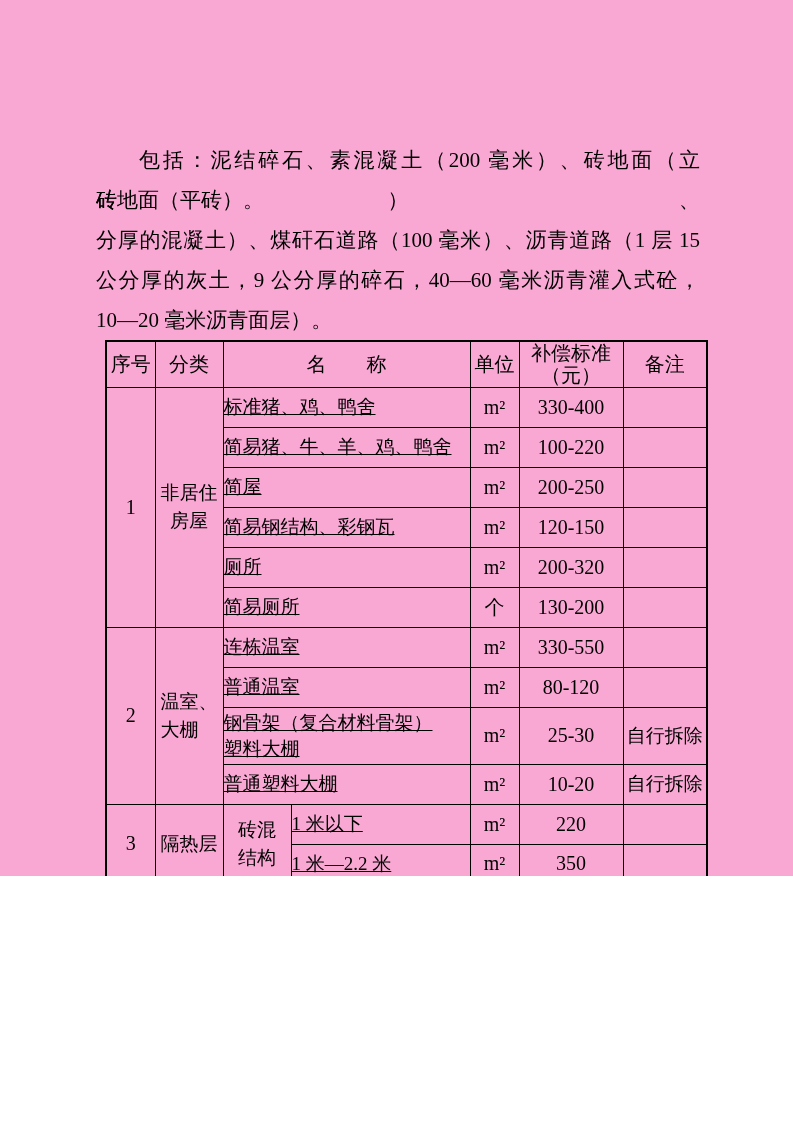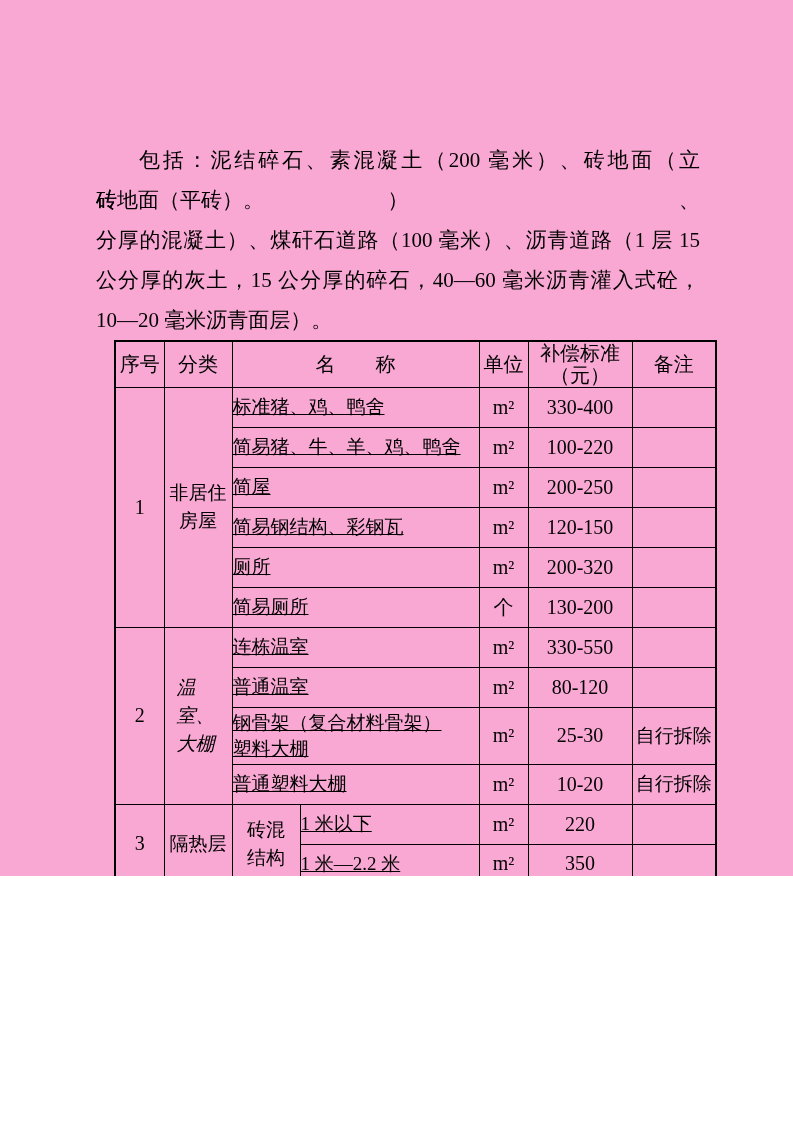--- a/index.html
+++ b/index.html
@@ -35,21 +35,21 @@
     font-family: "Liberation Sans", "DejaVu Sans", sans-serif;
     font-weight: bold;
     font-size: 22px;
     letter-spacing: 1px;
   }
   
   table.comp {
     border-collapse: collapse;
     table-layout: fixed;
     width: 601px;
-    margin-left: 18px;
+    margin-left: 9px;
     border: 2px solid #000;
   }
   table.comp th, table.comp td {
     border: 1px solid #000;
     padding: 0;
     vertical-align: middle;
     overflow: hidden;
   }
   table.comp thead tr { height: 46px; }
   table.comp thead th {
@@ -63,21 +63,21 @@
   table.comp tbody tr { height: 40px; }
   table.comp tbody tr.tall { height: 57px; }
   td.num, td.unit, td.standard, td.remark, td.subcat { text-align: center; }
   td.num      { font-size: 20px; }
   td.category {
     text-align: center;
     font-size: 19px;
     line-height: 28px;
     white-space: pre-line;
   }
-  td.category.left { text-align: left; padding-left: 12px; font-style: italic; }
+  td.category.left { text-align: left; padding-left: 5px; }
   td.subcat   { font-size: 19px; line-height: 28px; white-space: pre-line; }
   td.name {
     text-align: left;
     padding-left: 10px;
     font-size: 19px;
     line-height: 26px;
     white-space: pre-line;
     text-decoration: underline;
   }
   td.unit     { font-size: 20px; }
@@ -102,21 +102,21 @@
 </style>
 </head>
 <body>
 
 <div class="page">
 
   <div id="body-text">
       <div class="line full indent">包括：泥结碎石、素混凝土（200 毫米）、砖地面（立砖）、</div>
       <div class="line">砖地面（平砖）。</div>
       <div class="line full">分厚的混凝土）、煤矸石道路（100 毫米）、沥青道路（1 层 15</div>
-      <div class="line full">公分厚的灰土，15 公分厚的碎石，40—60 毫米沥青灌入式砼，</div>
+      <div class="line full">公分厚的灰土，9 公分厚的碎石，40—60 毫米沥青灌入式砼，</div>
       <div class="line">10—20 毫米沥青面层）。</div>
     </div>
 
 
   <table class="comp">
     <colgroup>
       <col class="col-index">
       <col class="col-category">
       <col class="col-subname">
       <col class="col-name">

